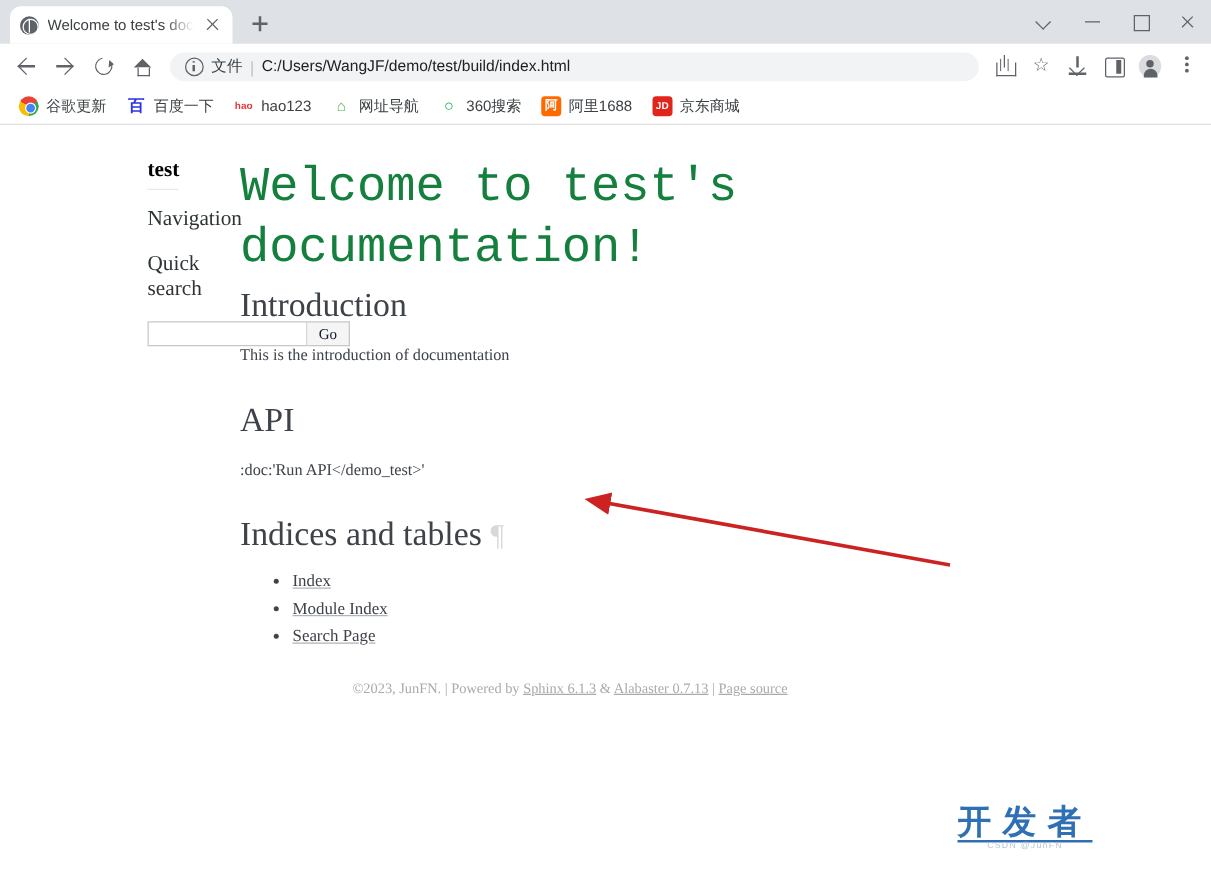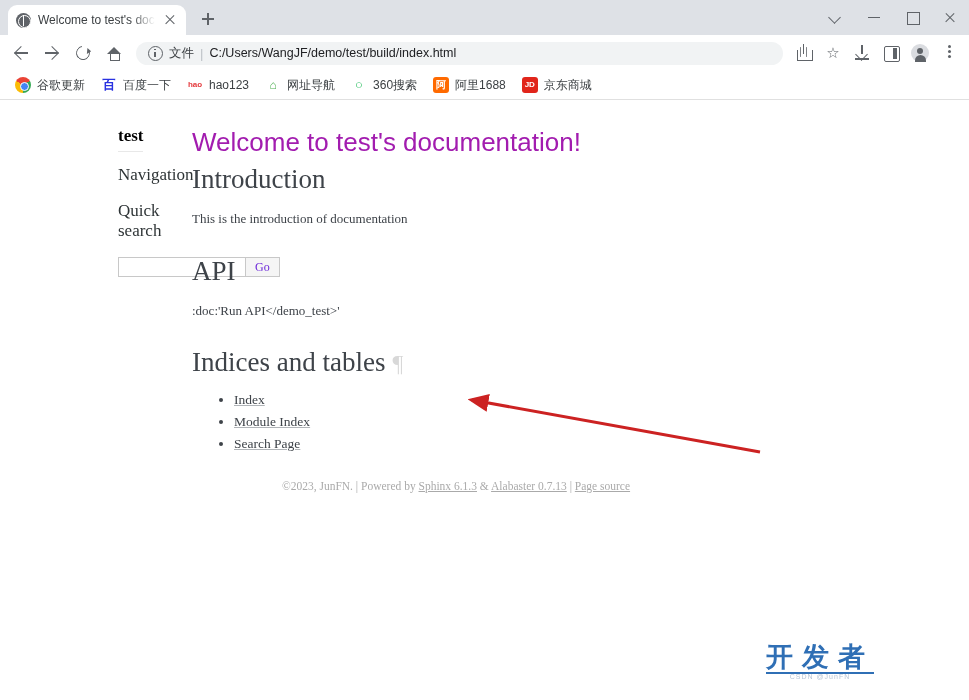--- a/index.html
+++ b/index.html
@@ -236,26 +236,26 @@
     font-size: 17px; color: #2e3436; font-weight: normal; margin-bottom: 16px;
   }
   .search-row { display: flex; margin-top: 2px; }
   .search-input {
     width: 128px; height: 20px; border: 1px solid #c8c8c8; background: #fff;
     font-family: "Liberation Serif", serif; font-size: 12px; padding: 0 4px; outline: none;
   }
   .search-go {
     height: 20px; padding: 0 9px; border: 1px solid #c8c8c8; border-left: none;
     background: #f5f5f5; font-family: "Liberation Serif", serif;
-    font-size: 12px; color: #6d28d9; cursor: pointer;
+    font-size: 12px; color: #0f172a; cursor: pointer;
   }
 
   .content { flex: 1 1 auto; padding-left: 2px; padding-right: 60px; max-width: 600px; }
-  .h1 { font-size: 26px; font-weight: normal; color: #a21caf; line-height: 1.25;
-        font-family: Liberation Sans, sans-serif; }
+  .h1 { font-size: 39px; font-weight: normal; color: #15803d; line-height: 1.25;
+        font-family: Liberation Mono, monospace; }
   .h2 { font-size: 27px; font-weight: normal; color: #3e4349; line-height: 1.3;
         margin-top: 3px; font-family: "Liberation Serif", serif; }
   .para { font-size: 13px; color: #3e4349; margin-top: 12px; line-height: 1.5; }
   .h2.api { margin-top: 26px; }
   .h2.indices { margin-top: 24px; position: relative; }
   .pilcrow { color: #d8d8d8; font-size: 24px; margin-left: 7px; }
   .ul { margin-top: 12px; padding-left: 42px; }
   .ul li { font-size: 13.5px; margin-bottom: 6px; list-style: disc; }
   .ul li a, .link {
     color: #3e4349; text-decoration-color: #b0b4b8;

